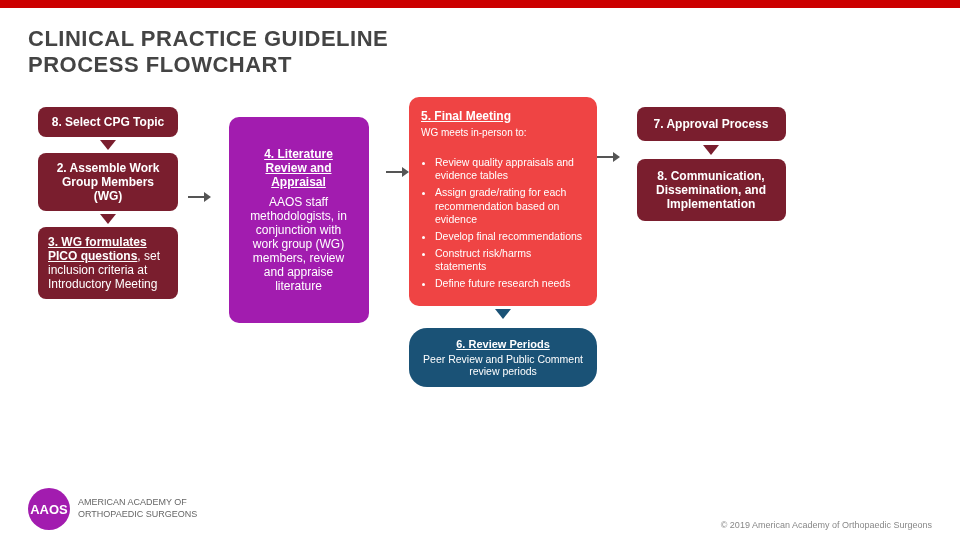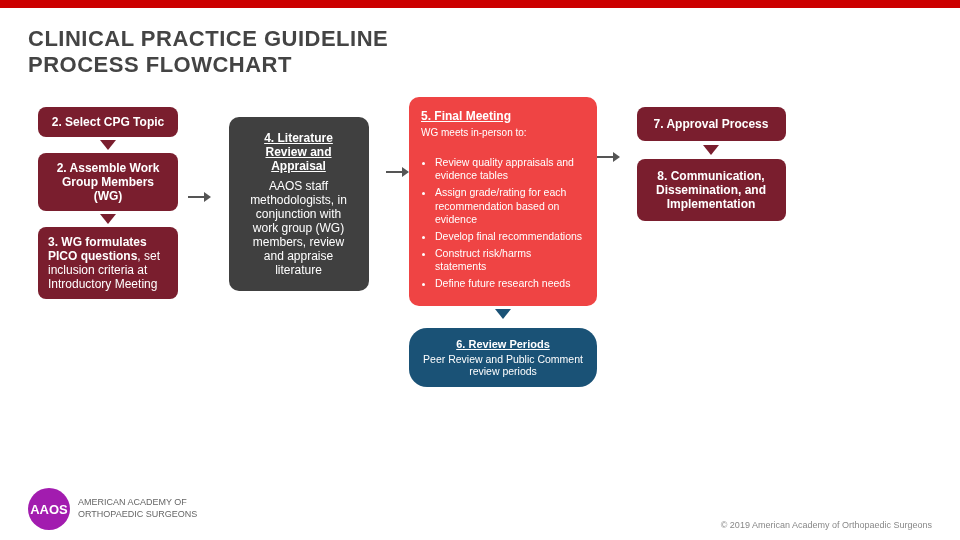--- a/index.html
+++ b/index.html
@@ -61,20 +61,21 @@
       position: relative;
     }
 
     .step-box.step3 {
       text-align: left;
       font-weight: normal;
     }
 
     .step-box.step3 .step-label {
       font-weight: bold;
+      text-decoration: underline;
     }
 
     .arrow-down {
       width: 0;
       height: 0;
       border-left: 8px solid transparent;
       border-right: 8px solid transparent;
       border-top: 10px solid #7a1e2e;
       margin: 3px 0;
     }
@@ -82,24 +83,24 @@
     
     .middle-col {
       display: flex;
       flex-direction: column;
       align-items: center;
       width: 175px;
       margin-top: 20px;
     }
 
     .step4-box {
-      background: #404040;
+      background: #a21caf;
       color: #fff;
       border-radius: 10px;
-      padding: 14px 14px;
+      padding: 30px 14px;
       width: 140px;
       font-size: 12px;
       text-align: center;
     }
 
     .step4-box .step-title {
       font-weight: bold;
       font-size: 12px;
       text-decoration: underline;
       margin-bottom: 6px;
@@ -269,21 +270,21 @@
     <div class="page-title">
       <span>CLINICAL PRACTICE GUIDELINE</span><br>
       <span>PROCESS FLOWCHART</span>
     </div>
   </div>
 
   <div class="whole-row">
 
     <div class="left-col">
       <div class="step-box">
-        <span>2. Select CPG Topic</span>
+        <span>8. Select CPG Topic</span>
       </div>
       <div class="arrow-down"></div>
       <div class="step-box">
         <span>2. Assemble Work Group Members (WG)</span>
       </div>
       <div class="arrow-down"></div>
       <div class="step-box step3">
         <span class="step-label">3. WG formulates PICO questions</span><span>, set inclusion criteria at Introductory Meeting</span>
       </div>
     </div>

